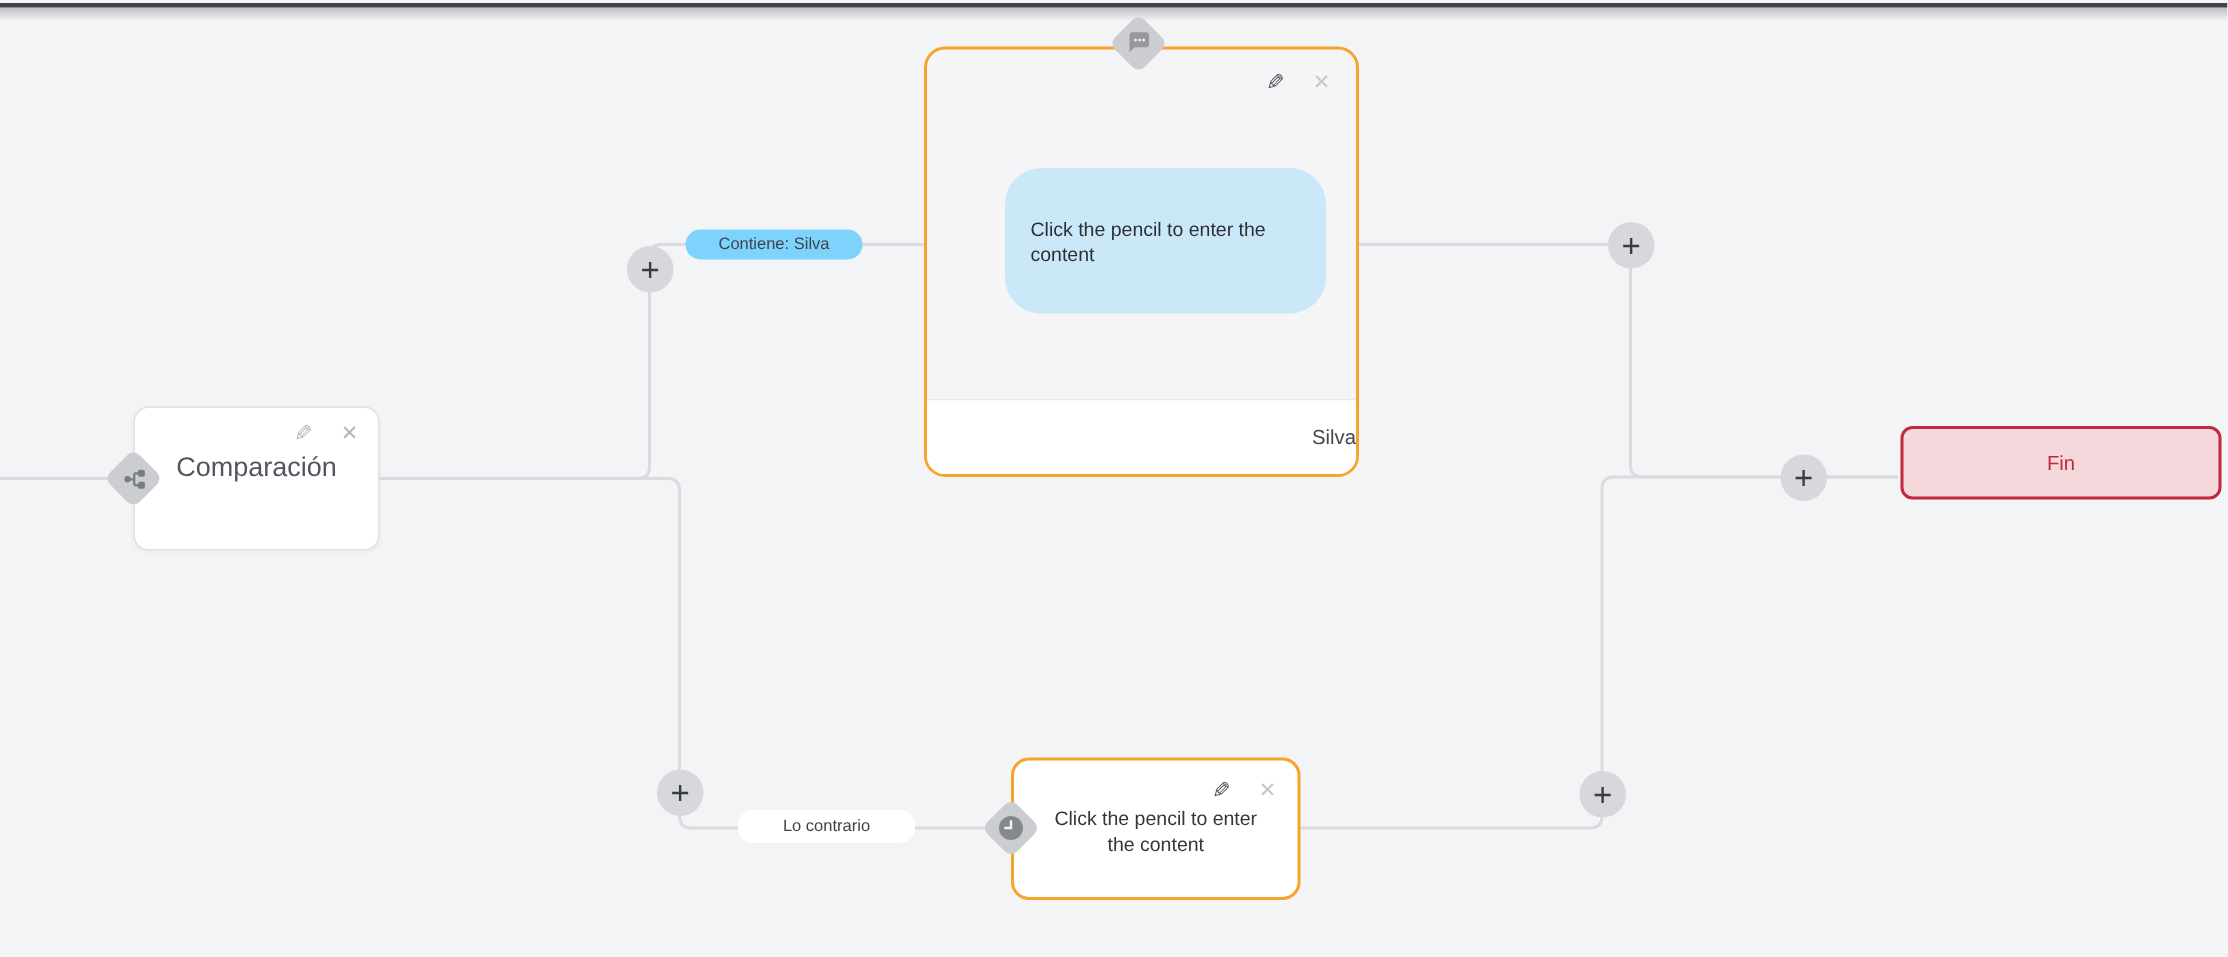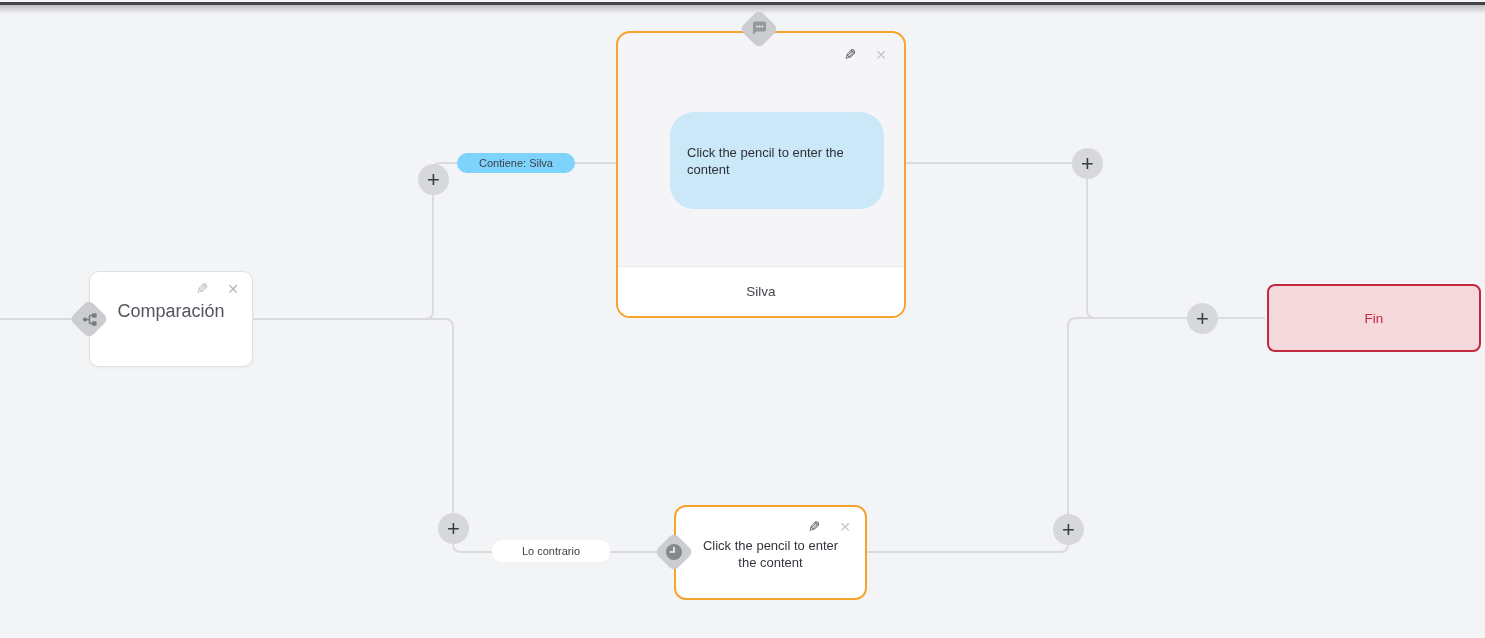--- a/index.html
+++ b/index.html
@@ -30,30 +30,30 @@
   .node-comparison .title{margin-top:27px;text-align:center;font-size:18px;color:#51565e;line-height:25px;}
 
   
   .node-message{left:616px;top:31px;width:290px;height:287px;background:#f5f5f7;
     border:2px solid #f6a42c;border-radius:14px;}
   .msg-bubble{position:absolute;left:52px;top:79px;width:214px;height:97px;border-radius:24px;
     background:#cbe8f8;display:flex;align-items:center;box-sizing:border-box;padding:0 17px;}
   .msg-bubble .bubble-text{font-size:13px;line-height:17px;color:#2c3036;}
   .msg-footer{position:absolute;left:0;bottom:0;width:100%;height:50px;background:#ffffff;
     border-top:1px solid #e7e8eb;border-radius:0 0 12px 12px;box-sizing:border-box;
-    display:flex;align-items:center;justify-content:center;margin-top:12px;}
+    display:flex;align-items:center;justify-content:flex-end;margin-top:12px;}
   .msg-footer .footer-text{font-size:13.5px;color:#42464d;}
 
   
   .node-delay{left:674px;top:505px;width:193px;height:95px;background:#ffffff;
     border:2px solid #f6a42c;border-radius:12px;box-sizing:border-box;}
   .node-delay .delay-text{margin:30px 18px 0;text-align:center;font-size:13px;line-height:17px;color:#32363c;}
 
   
-  .node-end{left:1267px;top:284px;width:214px;height:68px;background:#f5d8dc;
+  .node-end{left:1267px;top:284px;width:214px;height:49px;background:#f5d8dc;
     border:2px solid #c3293e;border-radius:8px;display:flex;align-items:center;justify-content:center;}
   .node-end .end-text{font-size:13.5px;color:#c3293e;}
 
   
   .plus-btn{position:absolute;width:31px;height:31px;border-radius:50%;background:#d7d8db;
     border:none;padding:0;cursor:pointer;color:#393d43;font-size:22px;line-height:29px;
     text-align:center;font-family:"Liberation Sans",sans-serif;}
 
   
   .diamond{position:absolute;width:34px;height:34px;}

